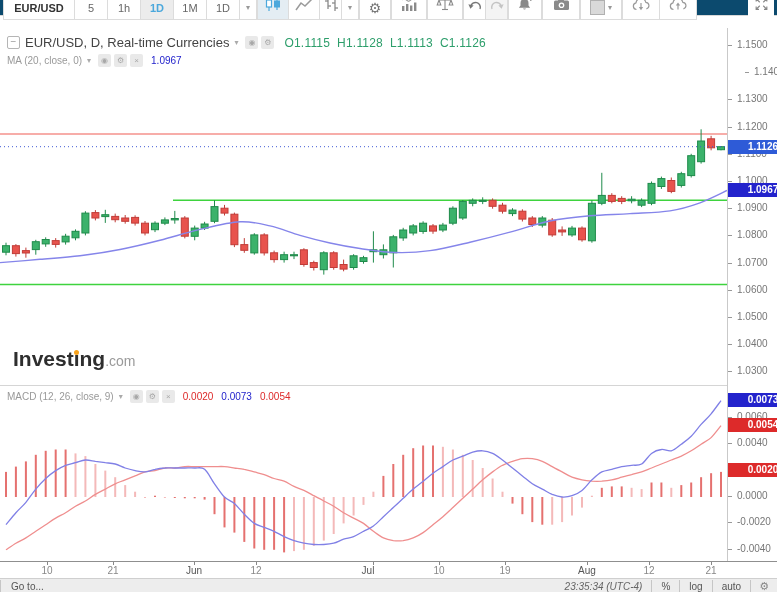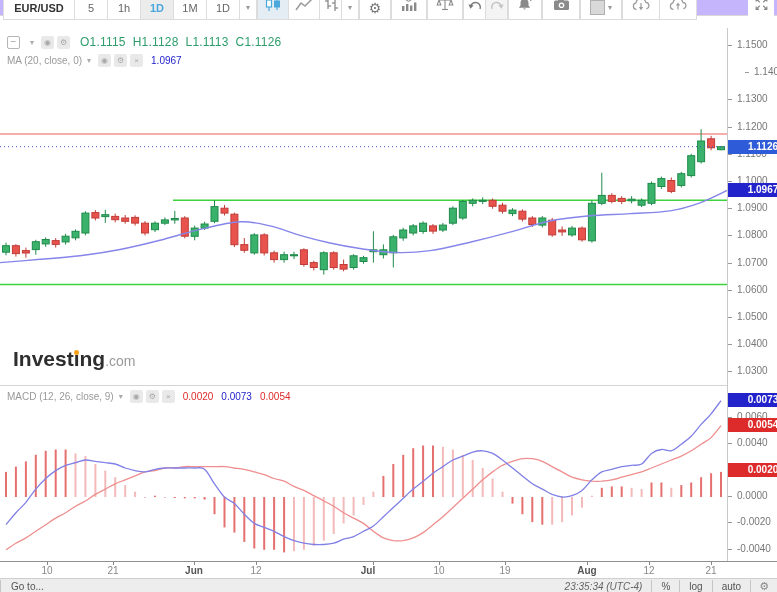--- a/index.html
+++ b/index.html
@@ -1,19 +1,19 @@
 <!DOCTYPE html>
 <html><head>
 <meta charset="utf-8">
 <style>
   html,body{margin:0;padding:0;overflow:hidden;background:#fff;}
   #app{position:relative;width:777px;height:592px;background:#fff;font-family:"Liberation Sans","DejaVu Sans",sans-serif;overflow:hidden;}
 
   
-  #topbar{position:absolute;top:0;left:0;width:777px;height:16px;background:#c4b5fd;border-bottom:1px solid #d8d8d8;display:flex;align-items:center;padding:4px 3px;box-sizing:border-box;}
+  #topbar{position:absolute;top:0;left:0;width:777px;height:16px;background:#0c4a6e;border-bottom:1px solid #d8d8d8;display:flex;align-items:center;padding:4px 3px;box-sizing:border-box;}
   .tbtn{height:24px;line-height:22px;border:1px solid #dcdcdc;background:#fff;text-align:center;font-size:11px;color:#666;margin-left:-1px;box-sizing:border-box;cursor:pointer;flex:none;}
   .tbtn.first{margin-left:0;}
   #symbol-btn{width:72px;font-weight:bold;font-size:11px;color:#333;}
   .tf{width:34px;}
   .tf.active{color:#4ba8dc;background:#ececec;font-weight:bold;}
   .caretbtn{width:18px;color:#999;font-size:8px;}
   .iconbtn{width:32px;display:flex;align-items:center;justify-content:center;}
   .iconbtn.sel{background:#e4edf3;}
   .iconbtn.dis{background:#f4f4f4;}
   .narrow{width:23px;}
@@ -47,21 +47,21 @@
 
   
   #axis-col{position:absolute;top:28px;left:727px;width:50px;height:549px;border-left:1px solid #c9c9c9;box-sizing:border-box;font-size:10px;color:#777;background:#fff;}
   .ylab{position:absolute;left:9px;height:10px;line-height:10px;}
   .ylab:before{content:'';position:absolute;left:-9px;top:5px;width:4px;height:1px;background:#999;}
   .badge{position:absolute;left:0px;width:70px;height:14px;line-height:14px;color:#fff;font-size:10px;font-weight:bold;text-align:center;z-index:4;}
 
   
   #xaxis-row{position:absolute;top:561px;left:0;width:777px;height:16px;border-top:1px solid #8f8f8f;background:#fff;box-sizing:content-box;}
   .xlab{position:absolute;top:3px;font-size:10px;color:#888;transform:translateX(-50%);}
-  .xlab.bold{color:#555;font-weight:bold;}
+  .xlab.bold{color:#555;font-weight:normal;}
   .xtick{position:absolute;top:0;width:1px;height:3px;background:#888;}
 
   
   #bottombar{position:absolute;top:578px;left:0;width:777px;height:14px;background:#ededed;border-top:1px solid #cfcfcf;display:flex;align-items:center;font-size:10px;color:#555;box-sizing:content-box;}
   .rbtn{padding:0 10px;cursor:pointer;line-height:13px;}
   .rbtn + .rbtn{border-left:1px solid #c6c6c6;}
   #goto-btn{border-left:1px solid #c6c6c6;}
   #bb-right{margin-left:auto;display:flex;align-items:center;}
   #bb-right .rbtn{padding:0 9px;}
   #clock{color:#666;font-style:italic;}
@@ -348,20 +348,21 @@
         <line x1="711.1" y1="107.8" x2="711.1" y2="122.3" stroke="#c03c38" stroke-width="1"></line>
         <rect x="707.6" y="110.8" width="7" height="9.0" fill="#e8534d" stroke="#c03c38" stroke-width="1"></rect>
         <line x1="721.0" y1="118.2" x2="721.0" y2="122.3" stroke="#1f8a4a" stroke-width="1"></line>
         <rect x="717.5" y="118.7" width="7" height="3.0" fill="#3bb26b" stroke="#1f8a4a" stroke-width="1"></rect>
         <path d="M0.0,234.6C6.7,234.1,26.7,232.5,40.0,231.3C53.3,230.2,66.7,229.4,80.0,227.8C93.3,226.2,106.7,224.1,120.0,221.5C133.3,219.0,146.7,215.7,160.0,212.3C173.3,208.9,186.7,204.5,200.0,201.4C213.3,198.3,228.3,194.4,240.0,193.8C251.7,193.2,260.0,195.6,270.0,197.9C280.0,200.1,290.0,204.5,300.0,207.4C310.0,210.3,320.0,212.8,330.0,215.0C340.0,217.2,349.2,218.9,360.0,220.5C370.8,222.0,383.3,224.2,395.0,224.5C406.7,224.9,417.5,224.4,430.0,222.6C442.5,220.9,456.7,217.3,470.0,214.2C483.3,211.1,496.7,207.7,510.0,204.1C523.3,200.6,536.7,195.7,550.0,193.0C563.3,190.3,576.7,189.0,590.0,187.8C603.3,186.6,616.7,186.5,630.0,185.6C643.3,184.8,658.3,184.7,670.0,182.9C681.7,181.1,690.5,178.2,700.0,174.8C709.5,171.4,722.5,164.6,727.0,162.5" fill="none" stroke="#8585ea" stroke-width="1.4"></path>
         <line x1="0" y1="118.7" x2="727" y2="118.7" stroke="#3f5bd5" stroke-width="1" stroke-dasharray="1 3"></line>
       </svg>
 
     <div id="price-header">
       <span class="collapse-box">−</span>
+      <span>EUR/USD, D, Real-time Currencies</span>
       <span class="hdr-caret">▾</span>
       <span class="mini">◉</span>
       <span class="mini">⚙</span>
       <span class="ohlc">
         <span>O1.1115</span><span>H1.1128</span><span>L1.1113</span><span>C1.1126</span>
       </span>
     </div>
 
     <div id="price-subheader">
       <span>MA (20, close, 0)</span>

